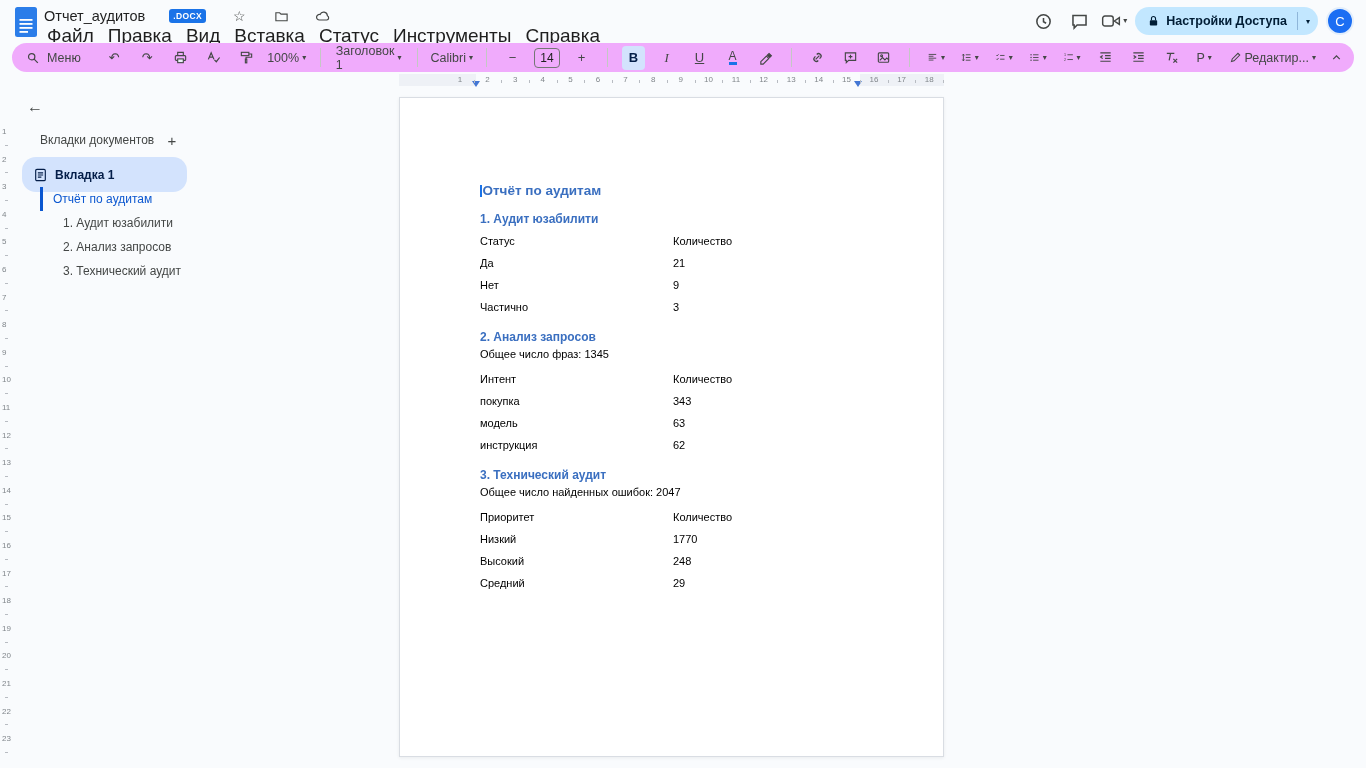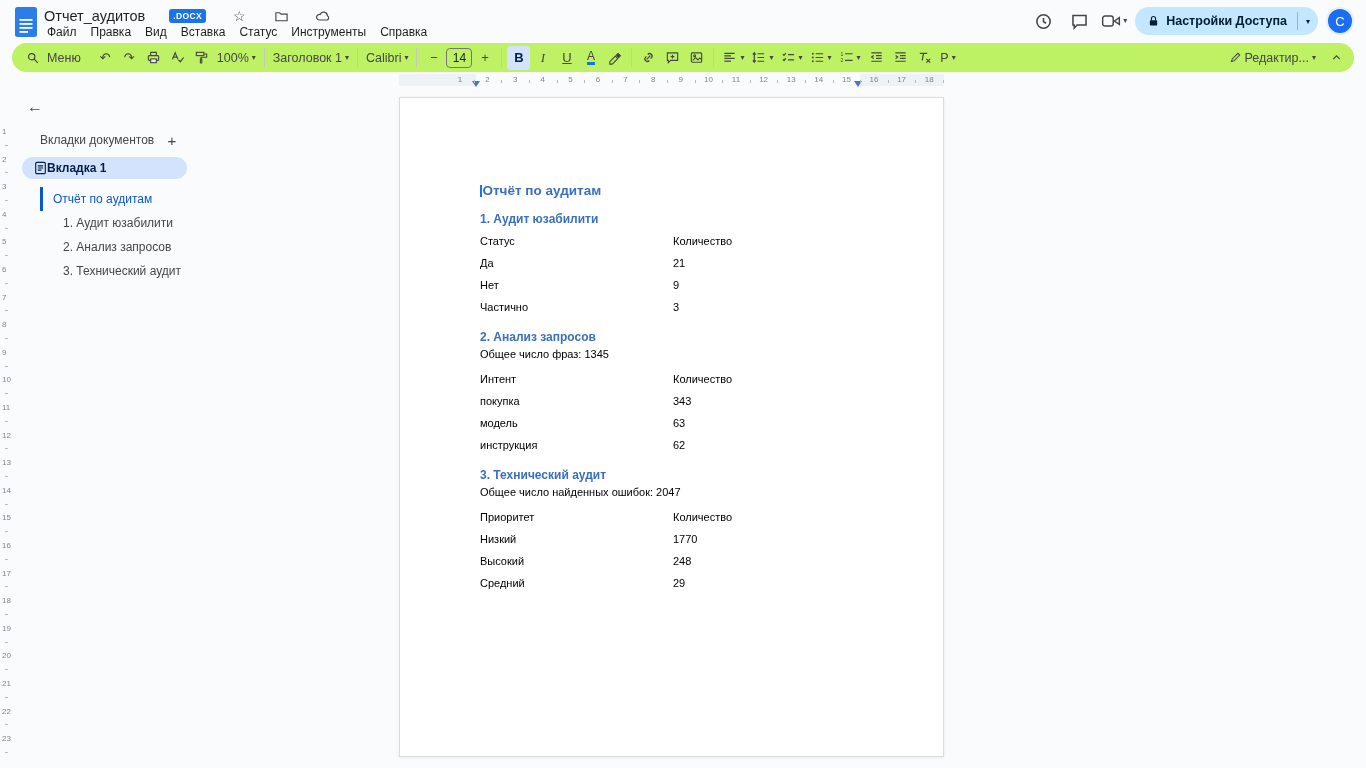--- a/index.html
+++ b/index.html
@@ -7,32 +7,32 @@
   body { background:#f9fbfd; font-family:"Liberation Sans", sans-serif; color:#1f1f1f; position:relative; }
   svg { display:block; }
 
   
   .docs-logo { position:absolute; left:14px; top:6px; width:24px; height:32px; cursor:pointer; }
   .title-row { position:absolute; left:44px; top:7px; display:flex; align-items:center; gap:24px; }
   .doc-title { font-size:14.5px; color:#1f1f1f; }
   .file-badge { background:#1a73e8; color:#fff; font-size:8.5px; font-weight:bold; letter-spacing:.4px; padding:2px 4px; border-radius:3px; }
   .hdr-mini { font-size:14px; color:#444746; width:18px; height:18px; display:flex; align-items:center; justify-content:center; border-radius:50%; }
   .menubar { position:absolute; left:40px; top:23px; display:flex; }
-  .menubar span { font-size:12px; color:#1f1f1f; padding:2px 7px; border-radius:4px; cursor:pointer;text-align:right; }
+  .menubar span { font-size:19px; color:#1f1f1f; padding:2px 7px; border-radius:4px; cursor:pointer;text-align:right; }
   .header-right { position:absolute; right:12px; top:7px; display:flex; align-items:center; gap:8px; }
   .hbtn { width:28px; height:28px; display:flex; align-items:center; justify-content:center; border-radius:50%; color:#444746; cursor:pointer; }
   .cam-group { display:flex; align-items:center; gap:2px; cursor:pointer; }
   .share-pill { display:flex; align-items:center; height:28px; background:#c2e7ff; border-radius:14px; overflow:hidden; cursor:pointer; }
   .share-main { display:flex; align-items:center; gap:6px; padding:0 10px 0 12px; font-size:12.5px; color:#001d35; font-weight:bold; height:100%; }
   .share-divider { width:1px; height:18px; background:#8fb6d9; }
   .share-caret { padding:0 8px; font-size:8px; color:#001d35; height:100%; display:flex; align-items:center; }
   .avatar { width:28px; height:28px; border-radius:50%; background:#1b6ef3; color:#fff; font-size:13px; display:flex; align-items:center; justify-content:center; border:2px solid #e3eefb; cursor:pointer; }
 
   
-  .toolbar { position:absolute; left:12px; right:12px; top:43px; height:29px; background:#bef264; border-radius:15px; display:flex; align-items:center; padding:0 6px; gap:1px; }
+  .toolbar { position:absolute; left:12px; right:12px; top:43px; height:29px; background:#f0abfc; border-radius:15px; display:flex; align-items:center; padding:0 6px; gap:10px; }
   .tb-btn { height:24px; min-width:23px; border-radius:4px; display:flex; align-items:center; justify-content:center; gap:3px; color:#444746; font-size:13px; padding:0 3px; cursor:pointer; }
   .tb-btn.active { background:#d3e3fd; color:#041e49; }
   .tb-text { font-size:12.5px; color:#444746; }
   .caret { font-size:8px; color:#444746; line-height:1; }
   .sep { width:1px; height:19px; background:#c4c7c5; margin:0 4px; flex:none; }
   .menu-pill { display:flex; align-items:center; gap:7px; height:26px; padding:0 12px 0 8px; border-radius:13px; cursor:pointer; }
   .size-input { width:26px; height:20px; border:1px solid #747775; border-radius:4px; background:transparent; text-align:center; font-size:12px; color:#1f1f1f; font-family:"Liberation Sans",sans-serif; }
   .bold-b { font-weight:bold; font-size:13px; }
   .ital-i { font-style:italic; font-family:"Liberation Serif",serif; font-size:13px; }
   .und-u { text-decoration:underline; font-size:13px; }
@@ -46,21 +46,21 @@
   .h-ruler .rtick { position:absolute; top:6px; width:1px; height:3px; background:#b8bcc2; }
   .indent-tri { position:absolute; top:7px; width:0; height:0; border-left:4px solid transparent; border-right:4px solid transparent; border-top:6px solid #4477d4; cursor:pointer; }
   .v-ruler { position:absolute; left:0; top:97px; width:12px; height:671px; cursor:pointer; }
   .v-ruler .rnum { position:absolute; left:2px; transform:translateY(-50%); font-size:8px; color:#80868b; }
   .v-ruler .rtick { position:absolute; left:5px; width:3px; height:1px; background:#b8bcc2; }
 
   
   .back-btn { position:absolute; left:24px; top:96px; width:22px; height:22px; display:flex; align-items:center; justify-content:center; font-size:16px; color:#444746; border-radius:50%; cursor:pointer; }
   .tabs-title { position:absolute; left:40px; top:133px; font-size:12px; color:#444746; }
   .add-tab { position:absolute; left:162px; top:130px; width:20px; height:20px; display:flex; align-items:center; justify-content:center; font-size:15px; color:#444746; border-radius:50%; cursor:pointer; }
-  .tab-pill { position:absolute; left:22px; top:157px; width:165px; height:22px; background:#d3e3fd; border-radius:14px; display:flex; align-items:center; padding:0 12px; cursor:pointer;text-align:center; }
+  .tab-pill { position:absolute; left:22px; top:157px; width:165px; height:35px; background:#d3e3fd; border-radius:14px; display:flex; align-items:center; gap:8px; padding:0 12px; cursor:pointer;text-align:center; }
   .tab-pill-label { font-size:12px; color:#041e49; font-weight:bold; }
   .outline { position:absolute; left:40px; top:187px; width:170px; }
   .outline-item { height:24px; display:flex; align-items:center; font-size:12px; color:#444746; cursor:pointer; padding-left:23px; }
   .outline-item.current { color:#0b57d0; border-left:3px solid #0b57d0; padding-left:10px; }
 
   
   .page { position:absolute; left:399px; top:97px; width:545px; height:660px; background:#fff; border:1px solid #d9dde3; box-shadow:0 1px 3px rgba(60,64,67,.08); cursor:text; }
   .doc-content { position:absolute; left:80px; top:85px; right:55px; }
   .doc-caret { display:inline-block; width:1.5px; height:12px; background:#1a73e8; vertical-align:-2px; margin-right:1px; }
   .doc-title-text { font-size:13.5px; font-weight:bold; color:#3a6fc0; margin-bottom:14px; }

